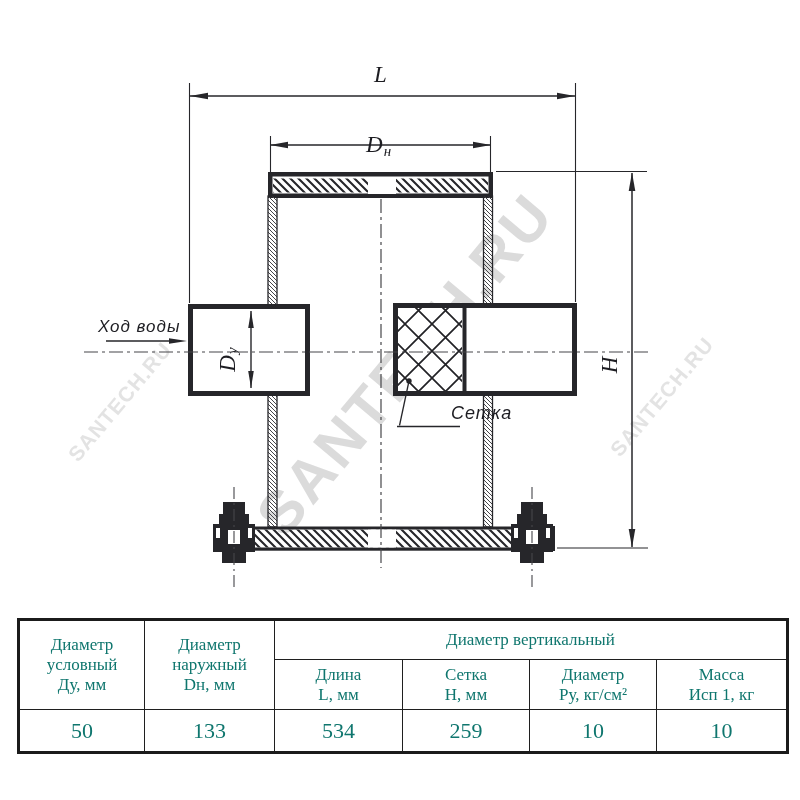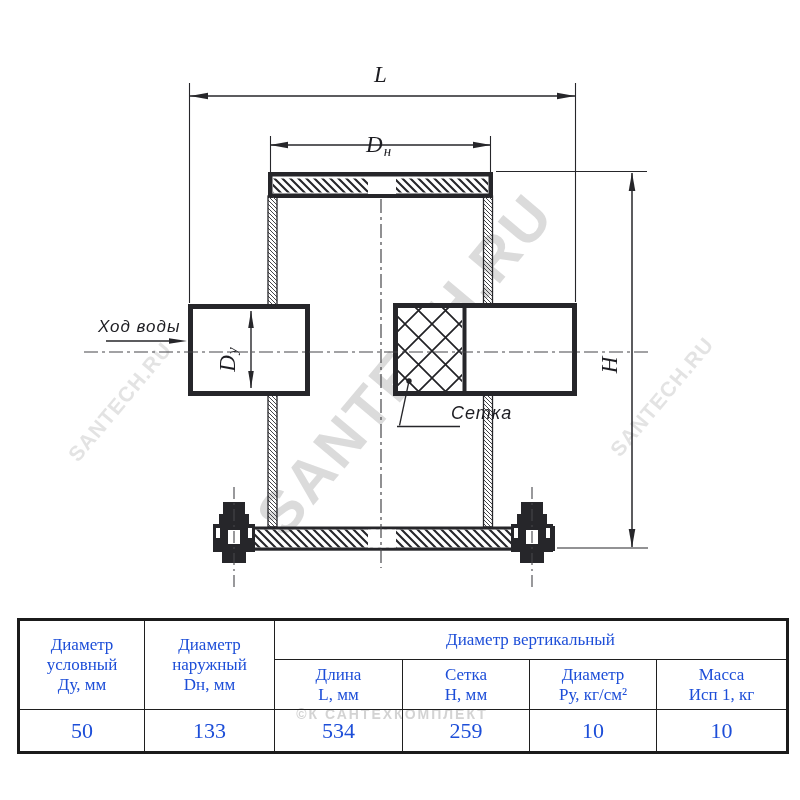--- a/index.html
+++ b/index.html
@@ -26,38 +26,37 @@
   #lbl-L{left:374px;top:62px;}
   #lbl-Dn{left:366px;top:108px;margin-top:24px;}
   #lbl-H{left:588px;top:350px;width:44px;height:30px;display:flex;align-items:center;
          justify-content:center;transform:rotate(-90deg);transform-origin:center;}
   #lbl-Du{left:206px;top:344px;width:44px;height:32px;display:flex;align-items:center;
          justify-content:center;transform:rotate(-90deg);transform-origin:center;}
   #lbl-flow{left:98px;top:317px;}
   #lbl-mesh{left:403px;top:403px;font-size:18px;margin-left:48px;}
   
   .spec-table{position:absolute;left:17px;top:618px;z-index:3;border-collapse:collapse;
-       table-layout:fixed;background:transparent;color:#1d4ed8;
+       table-layout:fixed;background:transparent;color:#0f766e;
        border:3px solid #1b1b1b;}
   .spec-table td{border:1.6px solid #1f1f1f;text-align:center;vertical-align:middle;padding:0;}
   .spec-table .hl{font-size:17px;line-height:20px;}
   .spec-table .val{font-size:22px;}
   .r-group{height:40px;}
   .r-sub{height:50px;}
   .r-val{height:43px;}
 </style>
 </head>
 <body>
 
 <div class="page">
 
   <div class="wm wm-main">SANTECH.RU</div>
   <div class="wm wm-left">SANTECH.RU</div>
   <div class="wm wm-right">SANTECH.RU</div>
-  <div class="wm wm-table">©К САНТЕХКОМПЛЕКТ</div>
 
   <svg class="draw" width="800" height="610" viewBox="0 0 800 610">
     <defs>
       <pattern id="hatch" width="8" height="8" patternUnits="userSpaceOnUse">
         <path d="M-2,-2 L10,10 M-6,2 L6,14 M2,-6 L14,6" stroke="#26262a" stroke-width="2.1" fill="none"></path>
       </pattern>
       <pattern id="wallhatch" width="4" height="4" patternUnits="userSpaceOnUse">
         <path d="M-1,-1 L5,5 M-3,1 L3,7 M1,-3 L7,3" stroke="#46464a" stroke-width="1" fill="none"></path>
       </pattern>
       <pattern id="meshpat" width="27" height="27" patternUnits="userSpaceOnUse">

